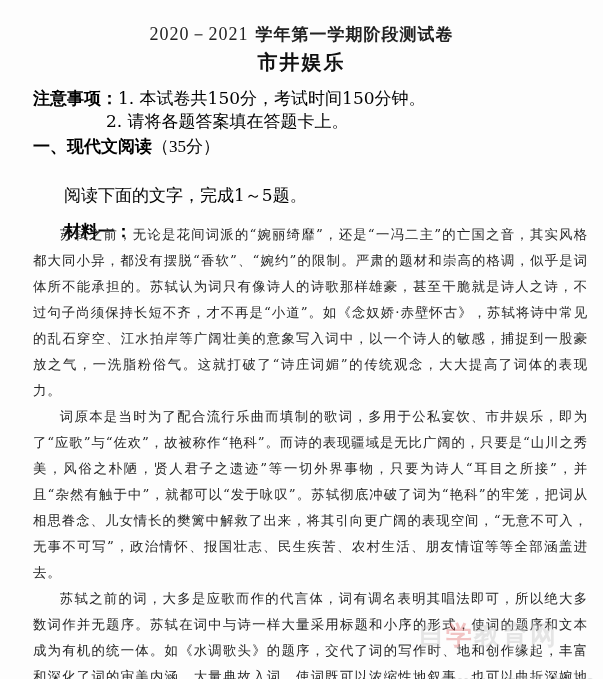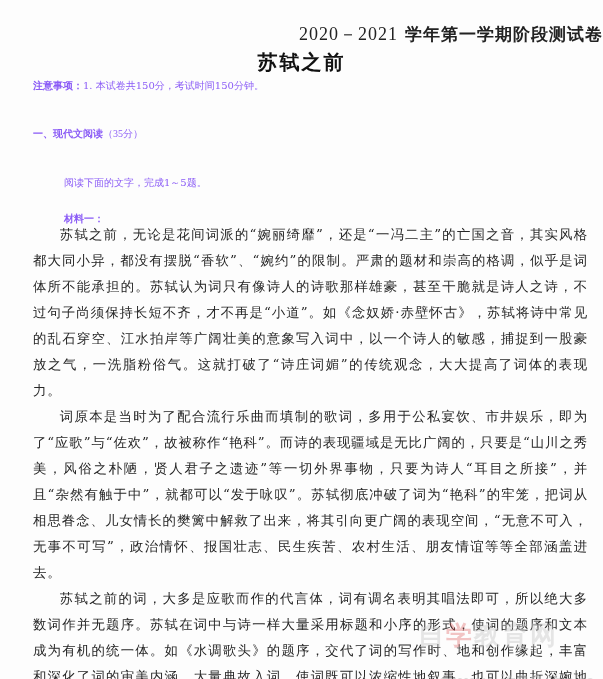--- a/index.html
+++ b/index.html
@@ -18,21 +18,21 @@
     .page {
       position: absolute;
       left: 0; top: 0;
       width: 603px; height: 679px;
       background: #fdfdfd;
     }
     .title-main {
       position: absolute;
       top: 22px;
       left: 0; width: 603px;
-      text-align: right;
+      text-align: center;
       font-size: 17px;
       font-weight: bold;
       letter-spacing: 1px;
       color: #222;
     }
     .title-main .year {
       font-family: "Liberation Serif", serif;
       font-weight: normal;
       font-size: 18px;
     }
@@ -43,23 +43,24 @@
       text-align: center;
       font-size: 20px;
       font-weight: bold;
       letter-spacing: 2px;
       color: #111;
       font-family: "DejaVu Sans", sans-serif;
     }
     .line {
       position: absolute;
       left: 33px;
-      font-size: 10px;
+      font-size: 17px;
       white-space: nowrap;
-      color: #8b5cf6;
+      color: #000000;
+      margin-top: 8px;
     }
     .bold {
       font-weight: bold;
       font-family: "DejaVu Sans", sans-serif;
     }
     .notes-label { font-weight: bold; font-family: "DejaVu Sans", sans-serif; }
     .notes-1 { top: 79px; }
     .notes-2 { top: 102px; left: 106px; }
     .section-1 { top: 127px; }
     .section-1 .score { font-weight: normal; font-family: "Liberation Serif", serif; }
@@ -117,24 +118,27 @@
 </head>
 <body>
 
 <div class="page">
 
   <div class="title-main">
     <span class="year">2020－2021</span>
     <span>学年第一学期阶段测试卷</span>
   </div>
 
-  <div class="title-sub">苏轼之前</div>
+  <div class="title-sub">市井娱乐</div>
 
   <div class="line notes-1">
     <span class="notes-label">注意事项：</span><span>1. 本试卷共150分，考试时间150分钟。</span>
+  </div>
+  <div class="line notes-2">
+    <span>2. 请将各题答案填在答题卡上。</span>
   </div>
 
   <div class="line section-1 bold">
     <span>一、现代文阅读</span><span class="score">（35分）</span>
   </div>
 
 
   <div class="line instruction">阅读下面的文字，完成1～5题。</div>
 
   <div class="line material bold">材料一：</div>

